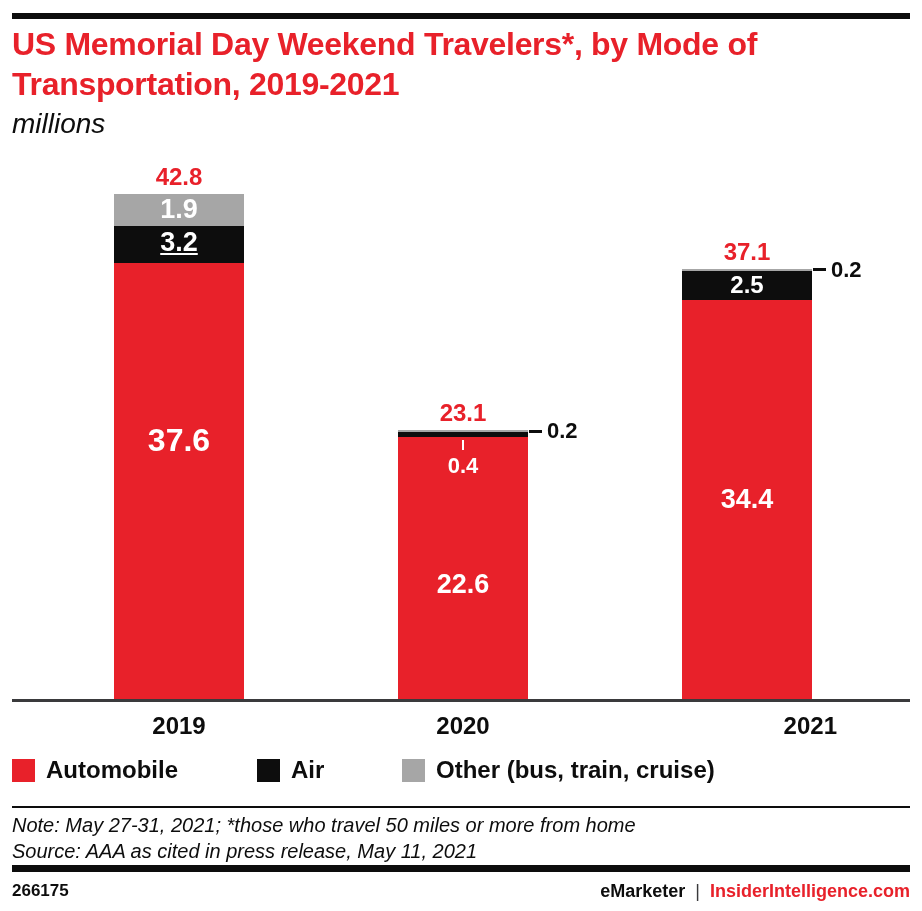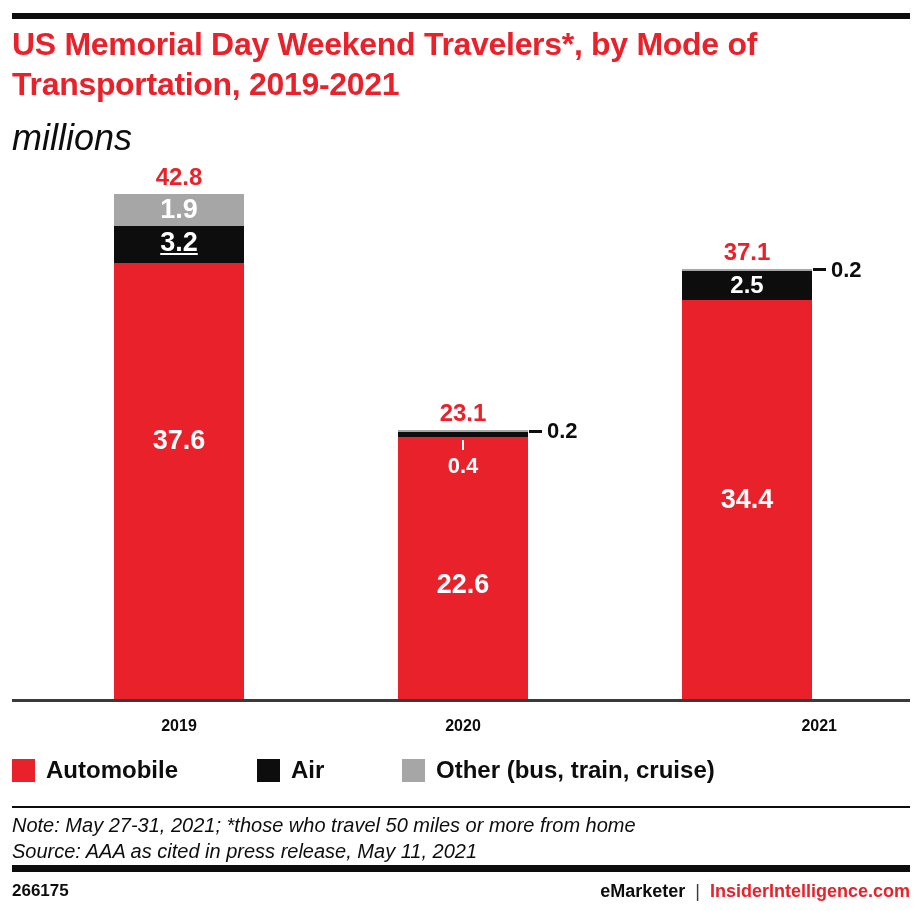--- a/index.html
+++ b/index.html
@@ -6,21 +6,21 @@
   .page{
     position:relative;width:922px;height:911px;background:#ffffff;overflow:hidden;
     font-family:"Liberation Sans","DejaVu Sans",sans-serif;color:#0d0d0d;
   }
   .topbar{position:absolute;left:12px;top:13px;width:898px;height:6px;background:#0d0d0d;}
   .title{
     position:absolute;left:12px;top:24px;width:898px;margin:0;
     font-size:32px;line-height:40px;font-weight:bold;color:#e8212a;letter-spacing:-0.3px;
   }
   .subtitle{
-    position:absolute;left:12px;top:121px;font-size:36px;line-height:34px;
+    position:absolute;left:12px;top:107px;font-size:28px;line-height:34px;
     font-style:italic;color:#0d0d0d;
   }
   .plot{position:absolute;left:12px;top:150px;width:898px;height:552px;}
   .axis-line{position:absolute;left:0;bottom:0;width:898px;height:3px;background:#3a3a3c;}
   .seg{position:absolute;}
   .seg-label{
     position:absolute;display:flex;align-items:center;justify-content:center;
     color:#ffffff;font-weight:bold;
   }
   .total-label{
@@ -32,21 +32,21 @@
     position:absolute;height:28px;line-height:28px;color:#0d0d0d;
     font-weight:bold;font-size:22px;text-align:left;
   }
   .below-line{position:absolute;background:#ffffff;}
   .below-label{
     position:absolute;text-align:center;color:#ffffff;font-weight:bold;font-size:22px;
   }
   .xlabels{position:absolute;left:12px;top:712px;width:898px;height:30px;}
   .xlabel{
     position:absolute;height:28px;line-height:28px;text-align:center;
-    font-size:16px;font-weight:bold;color:#0d0d0d;
+    font-size:24px;font-weight:bold;color:#0d0d0d;
   }
   .legend{position:absolute;left:12px;top:757px;width:898px;height:26px;padding-left:39px;}
   .legend-item{position:absolute;top:0;display:flex;align-items:center;}
   .legend-swatch{width:23px;height:23px;margin-right:11px;flex:0 0 auto;}
   .legend-label{font-size:24px;line-height:26px;font-weight:bold;color:#0d0d0d;white-space:nowrap;}
   .rule-thin{position:absolute;left:12px;top:806px;width:898px;height:2px;background:#0d0d0d;}
   .note-block{
     position:absolute;left:12px;top:812px;width:898px;
     font-style:italic;font-size:20px;line-height:26px;color:#0d0d0d;
   }
@@ -67,21 +67,21 @@
 <div class="page">
 
   <div class="topbar"></div>
 
   <h1 class="title">US Memorial Day Weekend Travelers*, by Mode of Transportation, 2019-2021</h1>
   <div class="subtitle">millions</div>
 
   <div class="plot" id="plot">
     <div class="axis-line"></div>
   <div class="seg" style="left: 102px; top: 112.84px; width: 130px; height: 436.16px; background: rgb(232, 33, 42);"></div>
-      <div class="seg-label" style="left: 102px; top: 112.84px; width: 130px; height: 356px; font-size: 27px;">37.6</div>
+      <div class="seg-label" style="left: 102px; top: 112.84px; width: 130px; height: 356px; font-size: 32px;">37.6</div>
       <div class="seg" style="left: 102px; top: 75.72px; width: 130px; height: 37.12px; background: rgb(13, 13, 13);"></div>
       <div class="seg-label" style="left: 102px; top: 75.72px; width: 130px; height: 34px; font-size: 27px; text-decoration: underline;">3.2</div>
       <div class="seg" style="left: 102px; top: 43.72px; width: 130px; height: 32px; background: rgb(166, 166, 166);"></div>
       <div class="seg-label" style="left: 102px; top: 43.72px; width: 130px; height: 32px; font-size: 27px;">1.9</div>
       <div class="total-label" style="left: 77px; top: 12.72px; width: 180px;">42.8</div>
       <div class="seg" style="left: 386px; top: 286.84px; width: 130px; height: 262.16px; background: rgb(232, 33, 42);"></div>
       <div class="seg-label" style="left: 386px; top: 320.84px; width: 130px; height: 228.16px; font-size: 27px;">22.6</div>
       <div class="seg" style="left: 386px; top: 282.2px; width: 130px; height: 4.64px; background: rgb(13, 13, 13);"></div>
       <div class="below-line" style="left: 450px; top: 289.84px; width: 2px; height: 10px;"></div>
       <div class="below-label" style="left: 386px; top: 302.84px; width: 130px;">0.4</div>

